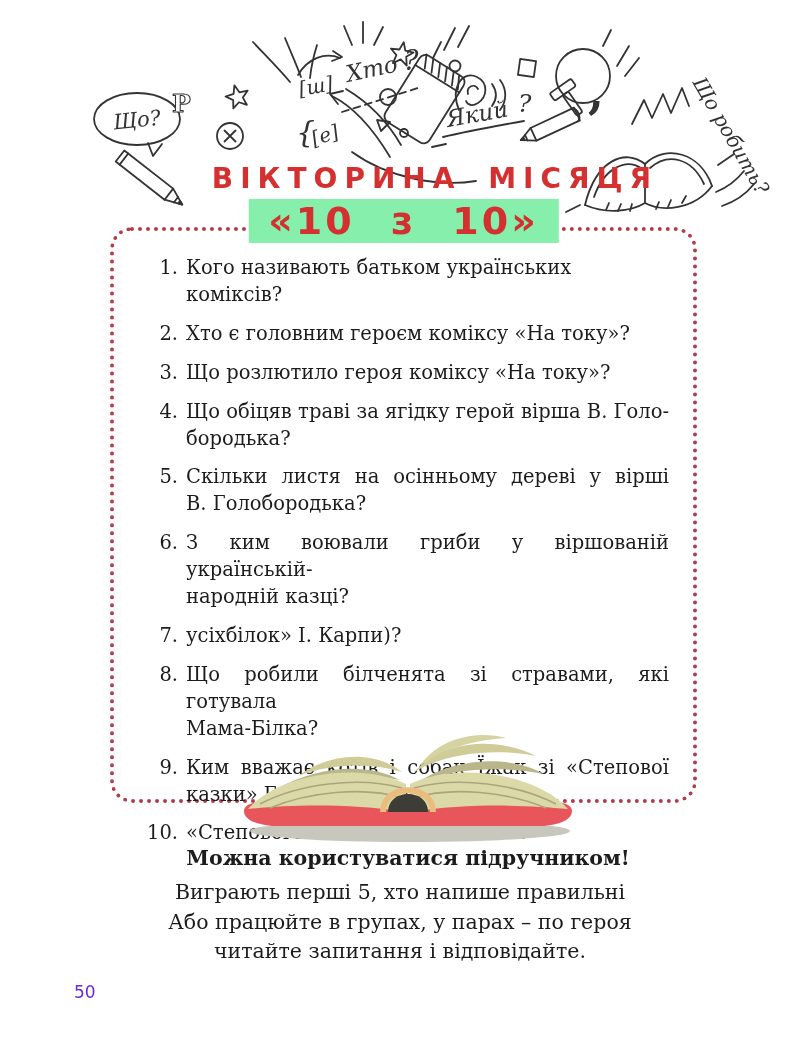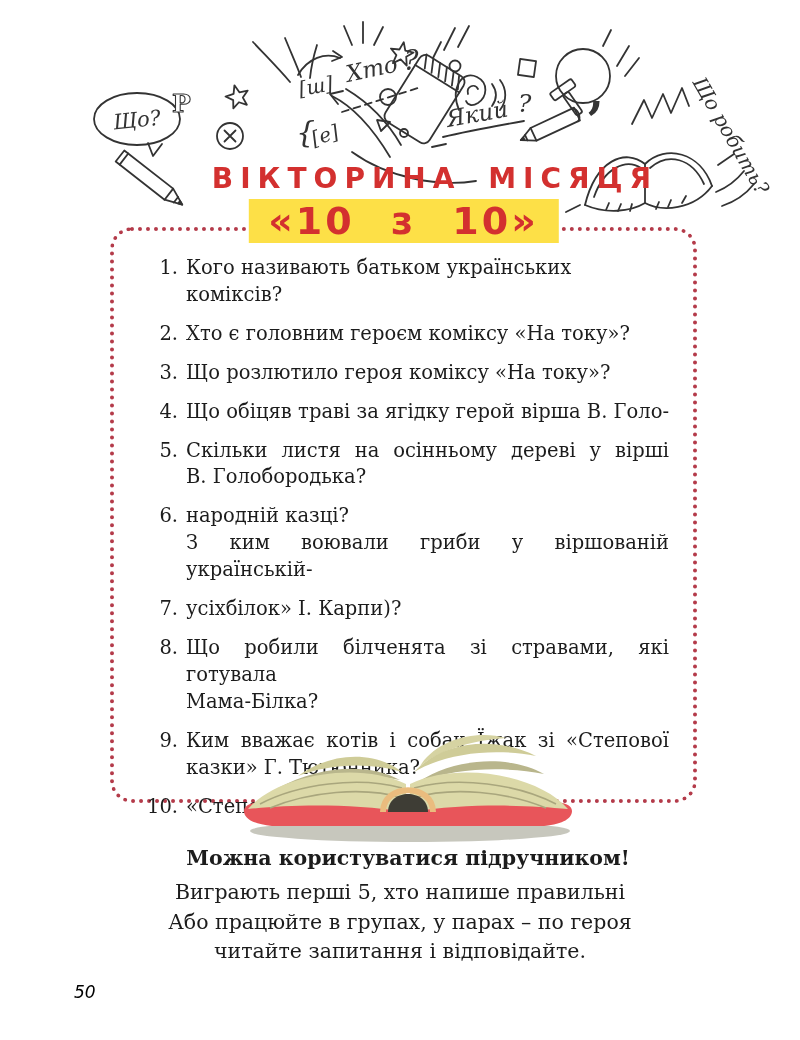--- a/index.html
+++ b/index.html
@@ -9,37 +9,37 @@
   .doodles{position:absolute;top:0;left:0;}
   .doodle-text{font-family:"DejaVu Serif",serif;font-style:italic;fill:#333;}
   
   .page-title{position:absolute;top:162px;left:0;width:100%;text-align:center;
       font-family:"DejaVu Sans",sans-serif;font-weight:bold;font-size:28px;
       letter-spacing:7px;word-spacing:10px;color:#d3302f;padding-left:35px;}
   
   .quiz-box{position:absolute;left:110px;top:227px;width:579px;height:568px;
       border:4.5px dotted #b43b4a;border-radius:22px;}
   .quiz-subtitle{position:absolute;top:-32px;left:50%;transform:translateX(-50%);
-      background:#fde047;padding:0 20px;white-space:nowrap;
+      background:#86efac;padding:0 20px;white-space:nowrap;
       font-family:"DejaVu Sans",sans-serif;font-weight:bold;font-size:38px;
       letter-spacing:3px;word-spacing:20px;color:#d3302f;}
   .quiz-list{margin:0;padding:24px 24px 0 28px;list-style:none;}
   .quiz-list li{display:flex;gap:8px;margin-bottom:12px;font-size:19.5px;line-height:1.38;}
   .q-num{flex:0 0 36px;text-align:right;}
   .q-text{flex:1;}
   .q-line.justify{text-align:justify;text-align-last:justify;}
   
   .book-art{position:absolute;left:238px;top:726px;}
   
   .note-bold{position:absolute;top:846px;left:0;width:100%;text-align:center;
       font-weight:bold;font-size:20.5px;padding-left:8px;}
   .paragraph{position:absolute;top:878px;left:0;width:100%;text-align:center;
       font-size:20.5px;line-height:29.5px;}
   .page-number{position:absolute;left:74px;top:982px;
-      font-family:"DejaVu Sans",sans-serif;font-size:17px;color:#000000;font-style:italic;}
+      font-family:"DejaVu Sans",sans-serif;font-size:17px;color:#6d28d9;}
 </style>
 </head>
 <body>
 
 <div class="page">
 
   <svg class="doodles" width="800" height="235" viewBox="0 0 800 235">
     <g stroke="#333" stroke-width="1.8" fill="none" stroke-linecap="round" stroke-linejoin="round">
 
       <g>
@@ -167,34 +167,35 @@
         <li>
           <span class="q-num">3.</span>
           <div class="q-text">
             <div class="q-line">Що розлютило героя коміксу «На току»?</div>
           </div>
         </li>
         <li>
           <span class="q-num">4.</span>
           <div class="q-text">
             <div class="q-line justify">Що обіцяв траві за ягідку герой вірша В. Голо-</div>
+            <div class="q-line">бородька?</div>
           </div>
         </li>
         <li>
           <span class="q-num">5.</span>
           <div class="q-text">
             <div class="q-line justify">Скільки листя на осінньому дереві у вірші</div>
             <div class="q-line">В. Голобородька?</div>
           </div>
         </li>
         <li>
           <span class="q-num">6.</span>
           <div class="q-text">
+            <div class="q-line justify">З ким воювали гриби у віршованій українській-</div>
             <div class="q-line">народній казці?</div>
-            <div class="q-line justify">З ким воювали гриби у віршованій українській-</div>
           </div>
         </li>
         <li>
           <span class="q-num">7.</span>
           <div class="q-text">
             <div class="q-line">усіхбілок» І. Карпи)?</div>
           </div>
         </li>
         <li>
           <span class="q-num">8.</span>

